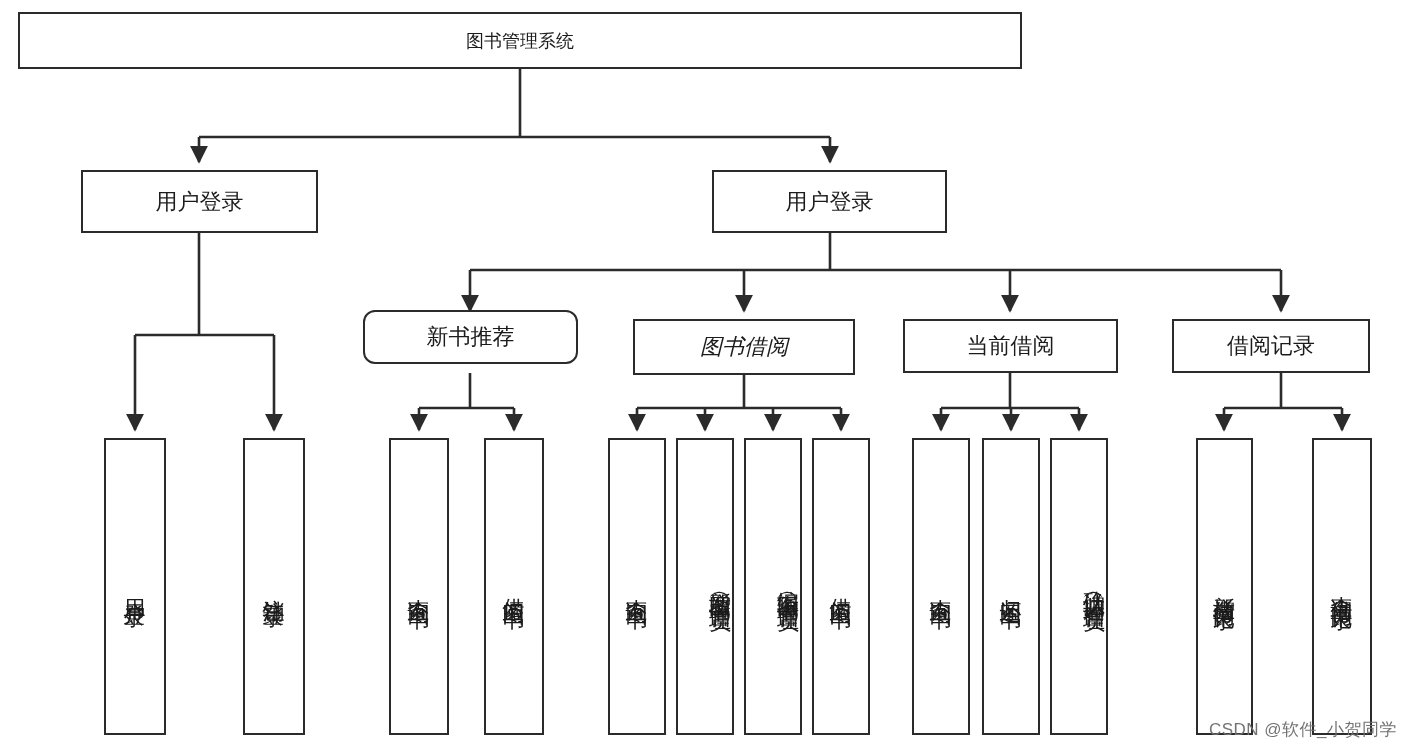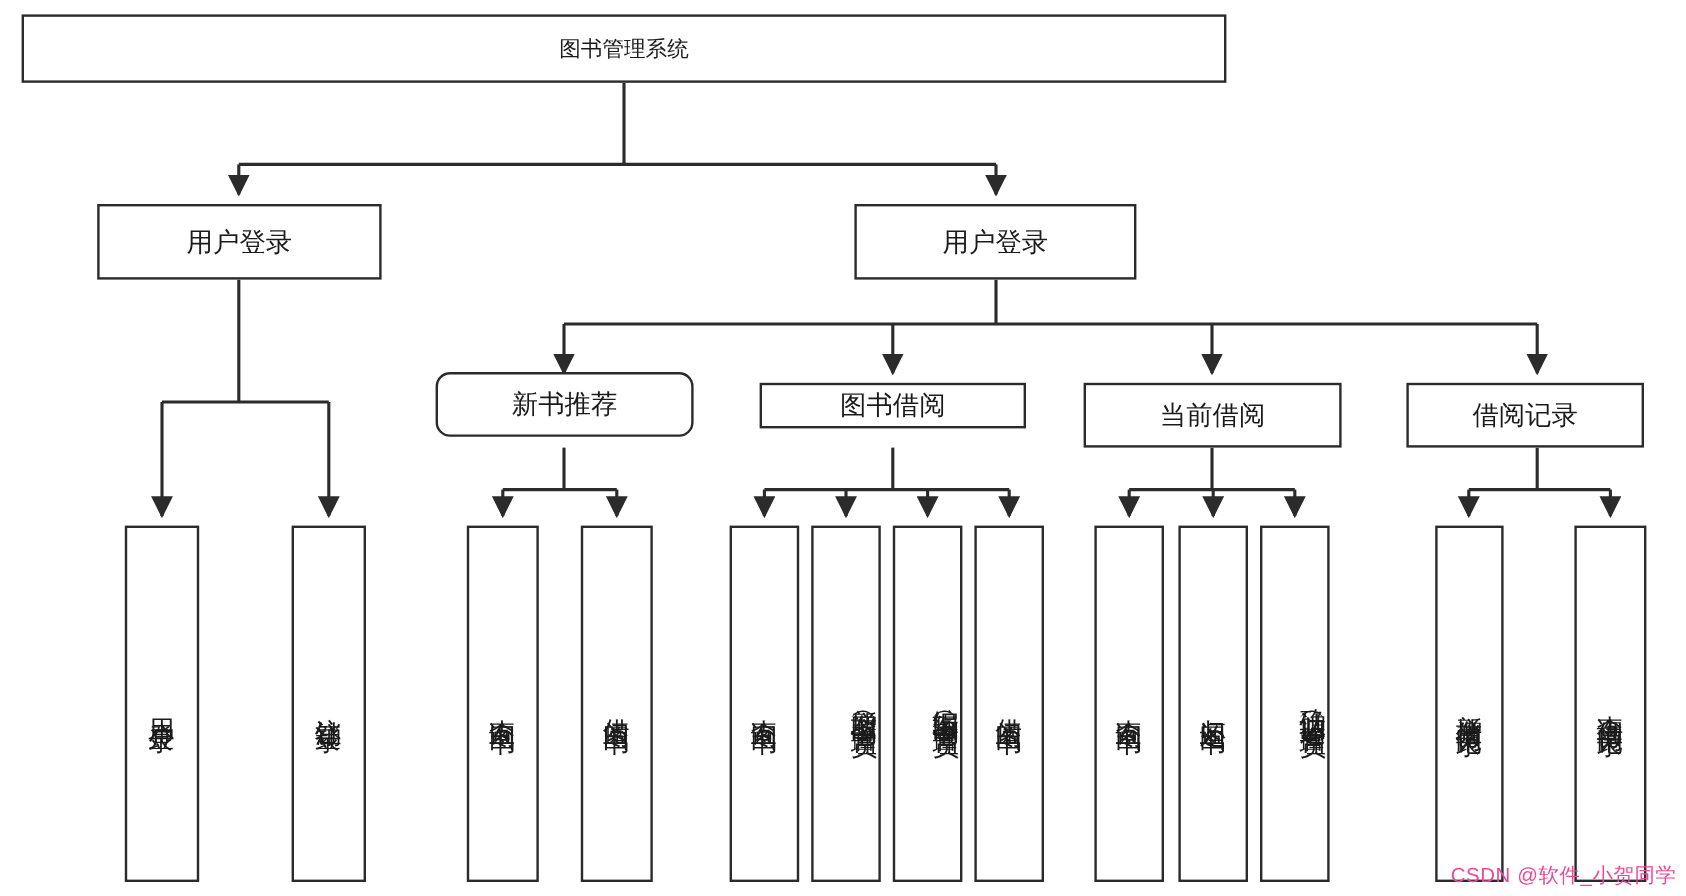--- a/index.html
+++ b/index.html
@@ -60,21 +60,21 @@
   }
   .node.leaf .label {
     white-space: normal;
     text-align: center;
   }
   #watermark {
     position: absolute;
     right: 8px;
     bottom: 6px;
     font-size: 17px;
-    color: #ec4899;
+    color: #737373;
     letter-spacing: 0.5px;
     z-index: 5;
     white-space: pre;
   }
 </style>
 </head>
 <body>
 
 <div id="canvas">
 
@@ -135,21 +135,21 @@
   <div id="branch-layer">
       <div class="node branch" style="left: 81px; top: 170px; width: 237px; height: 63px;">
         <span class="label">用户登录</span>
       </div>
       <div class="node branch" style="left: 712px; top: 170px; width: 235px; height: 63px;">
         <span class="label">用户登录</span>
       </div>
       <div class="node branch" style="left: 363px; top: 310px; width: 215px; height: 54px; border-radius: 12px;">
         <span class="label">新书推荐</span>
       </div>
-      <div class="node branch" style="left: 633px; top: 319px; width: 222px; height: 38px;">
+      <div class="node branch" style="left: 633px; top: 319px; width: 222px; height: 56px; font-style: italic;">
         <span class="label">图书借阅</span>
       </div>
       <div class="node branch" style="left: 903px; top: 319px; width: 215px; height: 54px; justify-content: center;">
         <span class="label">当前借阅</span>
       </div>
       <div class="node branch" style="left: 1172px; top: 319px; width: 198px; height: 54px;">
         <span class="label">借阅记录</span>
       </div>
     </div>
   <div id="leaf-layer">

